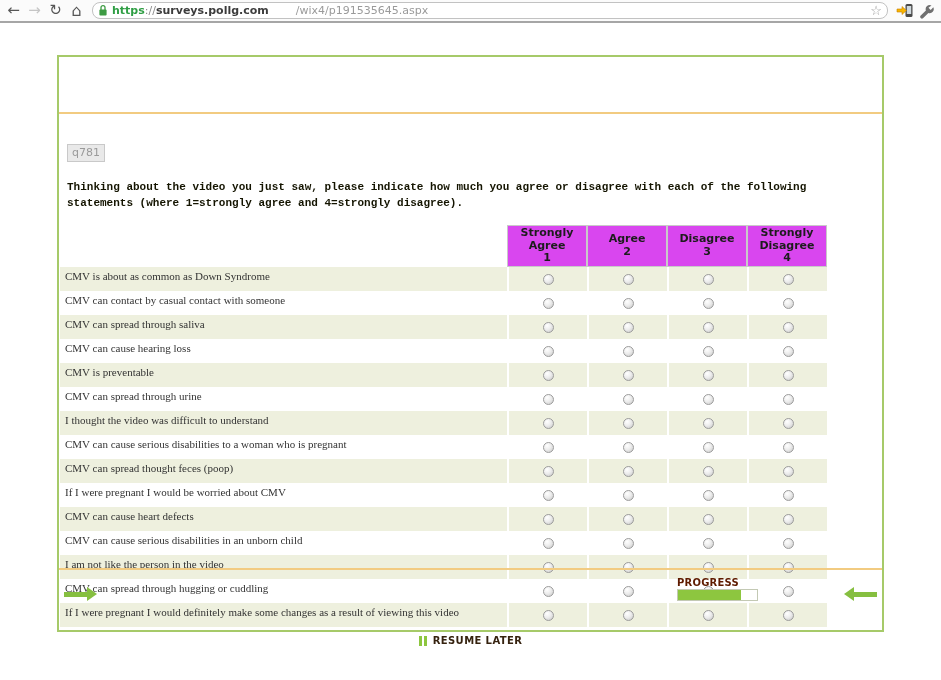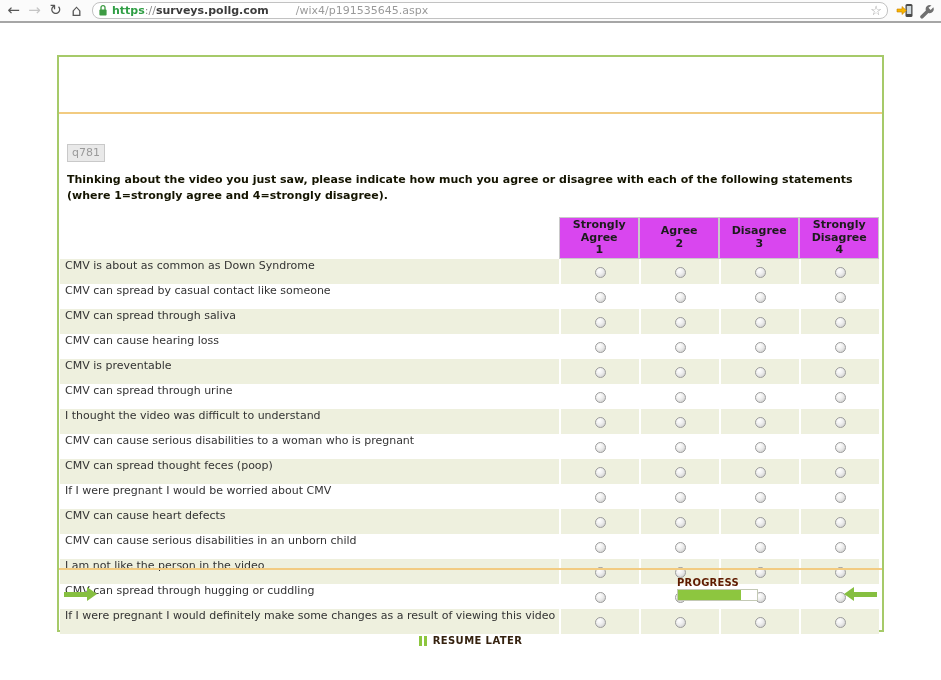--- a/index.html
+++ b/index.html
@@ -31,34 +31,34 @@
   .omni-spacer{ flex:1; }
   .star{ font-size:13px; color:#9a9a9a; line-height:1; }
   .tool-ico{ width:18px; display:flex; justify-content:center; }
   .chrome-divider{ height:2px; background:#a6a6a6; }
 
   
   .survey-box{ position:absolute; left:57px; top:55px; width:827px; height:577px;
                border:2px solid var(--green-border); background:#fff; }
   .box-header{ height:57px; border-bottom:2px solid var(--orange-line); }
 
-  .qid{ display:inline-block; margin:30px 0 0 8px; padding:1px 4px 2px;
+  .qid{ display:inline-block; margin:30px 0 8px 8px; padding:1px 4px 2px;
         background:#e9e9e9; border:1px solid #c9c9c9; color:#9a9a9a; font-size:11px; }
   .question{ margin:10px 8px 0 8px; font-size:11px; font-weight:bold; color:#141400;
-             line-height:1.45; max-width:805px; }
+             line-height:1.45; max-width:805px;font-family:Liberation Mono, monospace; }
 
   table.grid{ border-collapse:separate; border-spacing:0; margin:13px 0 0 1px; table-layout:fixed; }
   table.grid col.c-stmt{ width:447px; }
   table.grid col.c-opt{ width:80px; }
   th.opt-head{ background:#d946ef; border:1px solid #c9c9c9; height:38px; font-size:11px;
                font-weight:bold; color:#1c1c1c; text-align:center; vertical-align:middle;
                line-height:1.15; padding:1px 2px; }
   th.empty-head{ background:#fff; border:none; }
-  td.stmt{ font-size:11px; color:#333; height:24px; padding:0 4px 12px 5px; white-space:nowrap;
-           overflow:hidden; }
+  td.stmt{ font-size:11px; color:#333; height:24px; padding:0 4px 6px 5px; white-space:nowrap;
+           overflow:hidden;font-family:Liberation Serif, serif; }
   td.opt{ text-align:center; vertical-align:middle; border-left:2px solid #fff; height:20px; }
   tr.shade td{ background:var(--row-shade); }
   .radio{ display:inline-block; width:11px; height:11px; border-radius:50%;
           border:1px solid #9c9c9c;
           background:radial-gradient(circle at 35% 30%, #ffffff 0%, #ededed 45%, #c6c6c6 100%);
           vertical-align:middle; cursor:pointer; }
 
   
   .box-footer{ position:absolute; left:0; right:0; bottom:0; height:62px;
                border-top:2px solid var(--orange-line); }
@@ -164,21 +164,21 @@
     <tbody>
 
     <tr class="shade">
           <td class="stmt">CMV is about as common as Down Syndrome</td>
           <td class="opt"><span class="radio"></span></td>
           <td class="opt"><span class="radio"></span></td>
           <td class="opt"><span class="radio"></span></td>
           <td class="opt"><span class="radio"></span></td>
         </tr>
         <tr class="">
-          <td class="stmt">CMV can spread by casual contact like someone</td>
+          <td class="stmt">CMV can contact by casual contact with someone</td>
           <td class="opt"><span class="radio"></span></td>
           <td class="opt"><span class="radio"></span></td>
           <td class="opt"><span class="radio"></span></td>
           <td class="opt"><span class="radio"></span></td>
         </tr>
         <tr class="shade">
           <td class="stmt">CMV can spread through saliva</td>
           <td class="opt"><span class="radio"></span></td>
           <td class="opt"><span class="radio"></span></td>
           <td class="opt"><span class="radio"></span></td>

